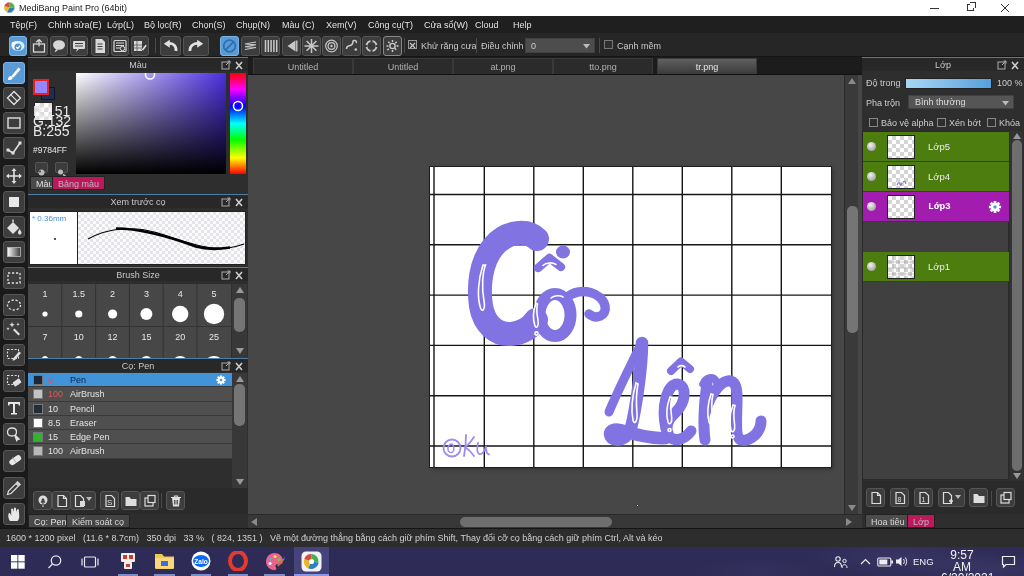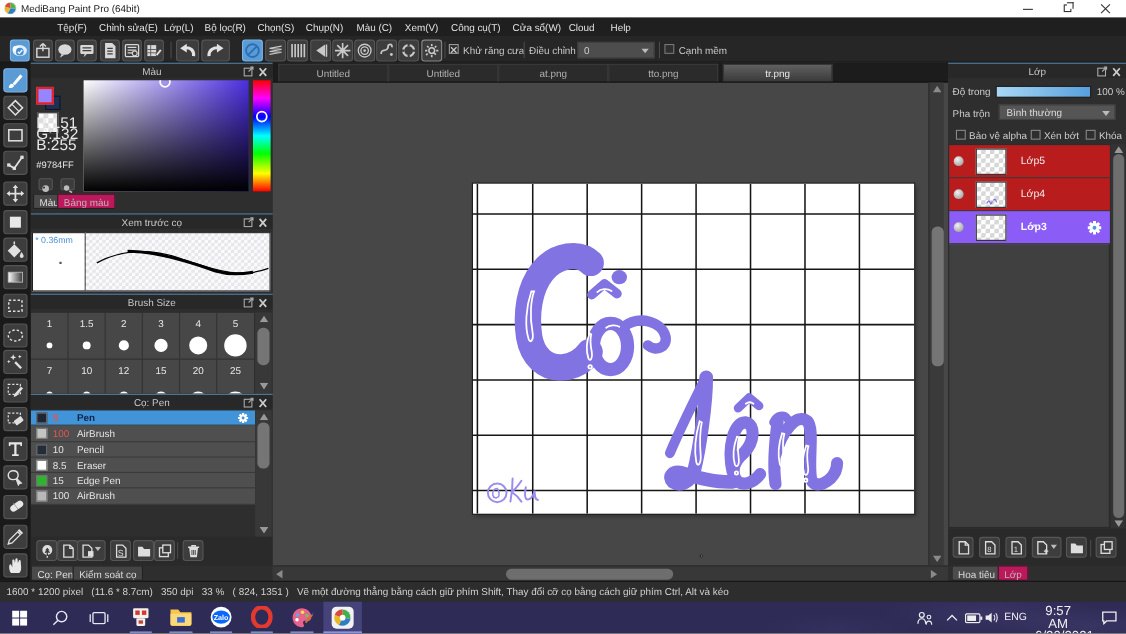--- a/index.html
+++ b/index.html
@@ -2,21 +2,21 @@
 <html><head><meta charset="utf-8"><style>
 *{margin:0;padding:0;box-sizing:border-box;}
 body{width:1024px;height:576px;overflow:hidden;font-family:"Liberation Sans",sans-serif;}
 #screen{position:relative;width:1024px;height:576px;background:#2e2e2e;overflow:hidden;}
 .abs{position:absolute;}
 
 #titlebar{position:absolute;left:0;top:0;width:1024px;height:16px;background:#ffffff;color:#1a1a1a;font-size:9px;}
 #titlebar .ttext{position:absolute;left:19px;top:3px;}
 
 #menubar{position:absolute;left:0;top:16px;width:1024px;height:17px;background:#1f1f1f;color:#e2e2e2;font-size:9px;}
-#menubar span{position:absolute;top:4px;margin-left:42px;}
+#menubar span{position:absolute;top:4px;}
 
 #toolbar{position:absolute;left:0;top:33px;width:1024px;height:24px;background:#262626;border-bottom:1px solid #151515;color:#c8c8c8;font-size:9px;}
 .tbb{position:absolute;top:3px;width:21px;height:20px;background:#3d3d3d;border:1px solid #555;border-radius:3px;}
 .tbb.sel{background:#5b9bd5;border-color:#7ab4e8;}
 .tsep{position:absolute;top:5px;width:1px;height:15px;background:#4a4a4a;}
 
 #toolcol{position:absolute;left:0;top:57px;width:28px;height:471px;background:#1a1a1a;}
 .tcb{position:absolute;left:3px;width:22px;height:22px;background:#3d3d3d;border:1px solid #565656;border-radius:3px;}
 .tcb.sel{background:#5b9bd5;border-color:#7ab4e8;}
 #leftpanels{position:absolute;left:28px;top:57px;width:220px;height:471px;background:#2e2e2e;}
@@ -37,22 +37,22 @@
 .sbtrack{position:absolute;background:#353535;}
 .sbthumb{position:absolute;background:#757575;border-radius:5px;}
 
 .brow{position:relative;height:14.3px;background:#4f4f4f;border-bottom:1px solid #3a3a3a;color:#e4e4e4;}
 .brow.sel{background:#4294d8;}
 .bsw{position:absolute;left:5px;top:2px;width:10px;height:10px;border:1px solid #777;}
 .bnum{position:absolute;left:20px;top:2px;}
 .bname{position:absolute;left:42px;top:2px;}
 .pbtn{position:absolute;top:3px;width:19px;height:19px;background:#3d3d3d;border:1px solid #565656;border-radius:3px;padding:2px;}
 
-.lrow{position:absolute;left:0;width:146px;height:30px;background:#b91c1c;border-bottom:1px solid #3a3a3a;}
-.lrow.sel{background:#8b5cf6;}
+.lrow{position:absolute;left:0;width:146px;height:30px;background:#4d7c0f;border-bottom:1px solid #3a3a3a;}
+.lrow.sel{background:#a21caf;font-family:Liberation Mono, monospace;}
 .ldot{position:absolute;left:4px;top:10px;width:9px;height:9px;border-radius:50%;background:radial-gradient(circle at 3.5px 3px,#f2f2f2,#8a8a8a);}
 .lthumb{position:absolute;left:24px;top:3px;width:28px;height:24px;border:1px solid #222;overflow:hidden;}
 .lname{position:absolute;left:65px;top:9px;font-size:9.5px;color:#eee;}
 .checker-sm{background-image:linear-gradient(45deg,#d4d4d4 25%,transparent 25%,transparent 75%,#d4d4d4 75%),linear-gradient(45deg,#d4d4d4 25%,transparent 25%,transparent 75%,#d4d4d4 75%);background-size:8px 8px;background-position:0 0,4px 4px;background-color:#fff;}
 
 .checker-light{background-image:linear-gradient(45deg,#e4e4ea 25%,transparent 25%,transparent 75%,#e4e4ea 75%),linear-gradient(45deg,#e4e4ea 25%,transparent 25%,transparent 75%,#e4e4ea 75%);background-size:6px 6px;background-position:0 0,3px 3px;background-color:#fbfbfc;}
 
 .checker{background-image:linear-gradient(45deg,#d9d9d9 25%,transparent 25%,transparent 75%,#d9d9d9 75%),linear-gradient(45deg,#d9d9d9 25%,transparent 25%,transparent 75%,#d9d9d9 75%);background-size:8px 8px;background-position:0 0,4px 4px;background-color:#fff;}
 </style></head>
 <body>
@@ -360,21 +360,21 @@
 
   <div class="ptitle" style="top:301px">Cọ: Pen<svg class="picons" width="24" height="11">
           <rect x="1" y="2" width="7" height="7" fill="none" stroke="#aaa" stroke-width="1"></rect>
           <path d="M5 5 l4 -4 M6.5 1 h2.5 v2.5" stroke="#aaa" stroke-width="1" fill="none"></path>
           <path d="M15 2 L21 9 M21 2 L15 9" stroke="#ccc" stroke-width="1.6"></path>
         </svg></div>
   <div class="abs" style="left:0px;top:316px;width:204px;height:115px;overflow:hidden;font-size:9px">
     <div class="brow sel">
           <span class="bsw" style="background:#1d2735"></span>
           <span class="bnum" style="color:#e05555;font-weight:bold">5</span>
-          <span class="bname" style="color:#10254a;font-weight:bold">Pen</span>
+          <span class="bname" style="color:#10254a;font-weight:normal">Pen</span>
           <svg class="abs" style="right:5px;top:1px" width="12" height="12" viewBox="0 0 20 20">
             <g stroke="#fff" stroke-width="3.4">
               <path d="M14.5 10 H17.6 M13.18 13.18 L15.37 15.37 M10 14.5 V17.6 M6.82 13.18 L4.63 15.37 M5.5 10 H2.4 M6.82 6.82 L4.63 4.63 M10 5.5 V2.4 M13.18 6.82 L15.37 4.63"></path>
             </g>
             <circle cx="10" cy="10" r="5.4" fill="#fff"></circle>
             <circle cx="10" cy="10" r="2.2" fill="#4294d8"></circle>
           </svg>
         </div>
     <div class="brow">
           <span class="bsw" style="background:#c4c4c4"></span>
@@ -570,20 +570,29 @@
           <span class="lthumb checker-sm"></span>
           <span class="lname" style="font-weight:bold;color:#fff">Lớp3</span>
           <svg class="abs" style="right:6px;top:7px" width="16" height="16" viewBox="0 0 20 20">
             <g stroke="#fff" stroke-width="3.4">
               <path d="M14.5 10 H17.6 M13.18 13.18 L15.37 15.37 M10 14.5 V17.6 M6.82 13.18 L4.63 15.37 M5.5 10 H2.4 M6.82 6.82 L4.63 4.63 M10 5.5 V2.4 M13.18 6.82 L15.37 4.63"></path>
             </g>
             <circle cx="10" cy="10" r="5.4" fill="#fff"></circle>
             <circle cx="10" cy="10" r="2.2" fill="#4a9ae0"></circle>
           </svg>
         </div>
+    <div class="lrow" style="top:120px">
+          <span class="ldot"></span>
+          <span class="lthumb checker-sm"><svg width="28" height="24">
+              <g stroke="#aaa" stroke-width="0.6">
+                <path d="M5 0 V24 M11 0 V24 M17 0 V24 M23 0 V24 M0 6 H28 M0 12 H28 M0 18 H28"></path>
+              </g>
+            </svg></span>
+          <span class="lname">Lớp1</span>
+        </div>
   </div>
   <div class="sbtrack" style="left:148px;top:74px;width:13px;height:349px;background:#333">
     <svg class="abs" style="left:2.5px;top:2px" width="8" height="6">
           <path d="M4 0 L8 6 L0 6 Z" fill="#999"></path>
         </svg>
     <div class="sbthumb" style="left:1.5px;top:9px;width:10px;height:331px;background:#6e6e6e"></div>
     <svg class="abs" style="left:2.5px;top:342px" width="8" height="6">
           <path d="M4 6 L8 0 L0 0 Z" fill="#999"></path>
         </svg>
   </div>

